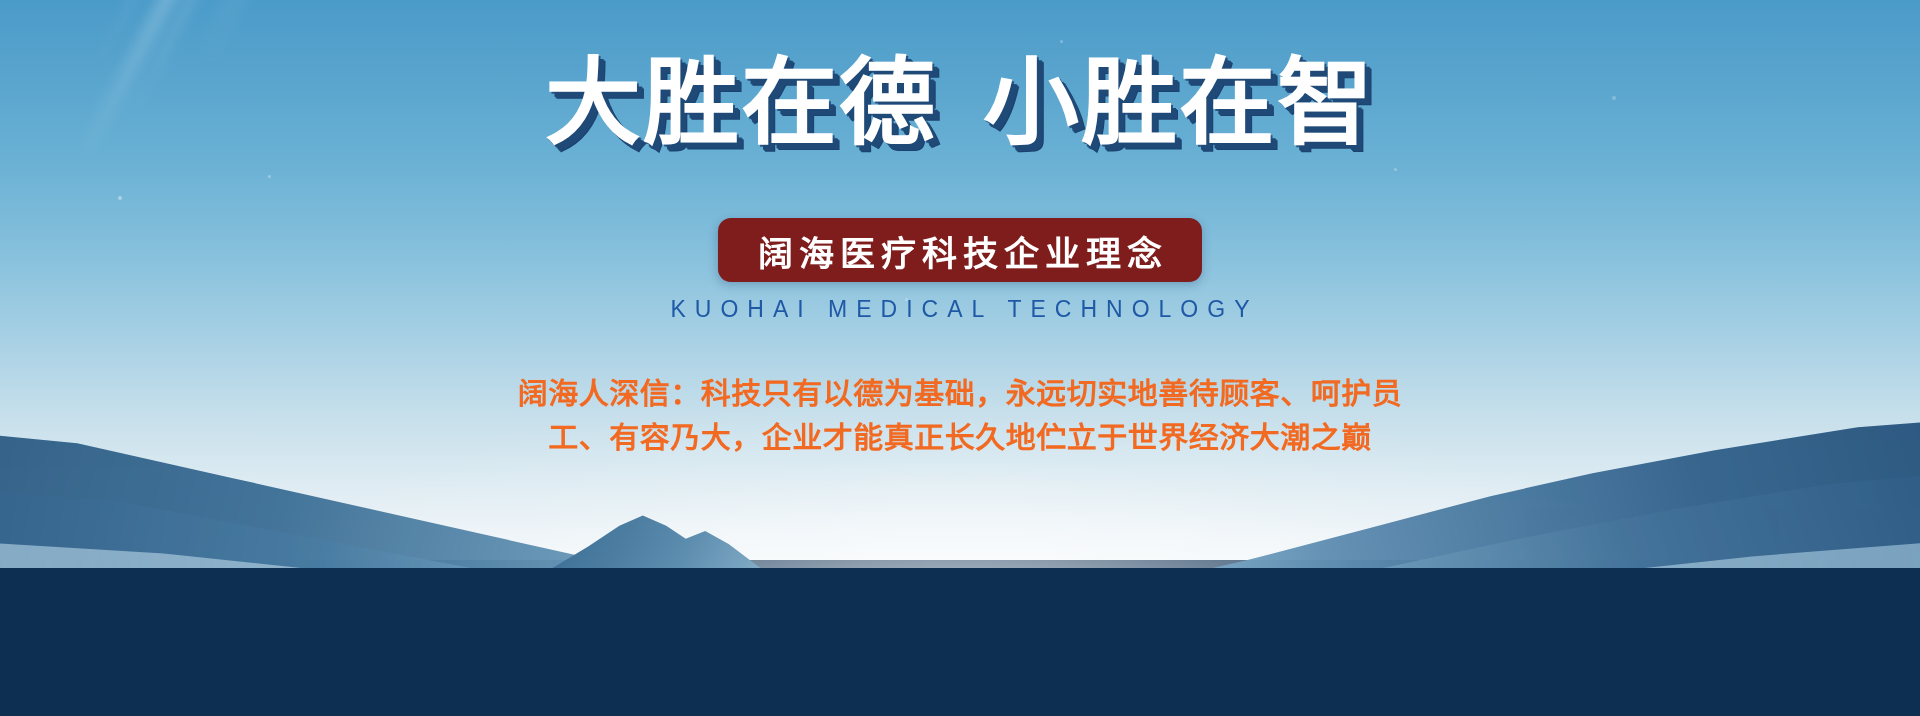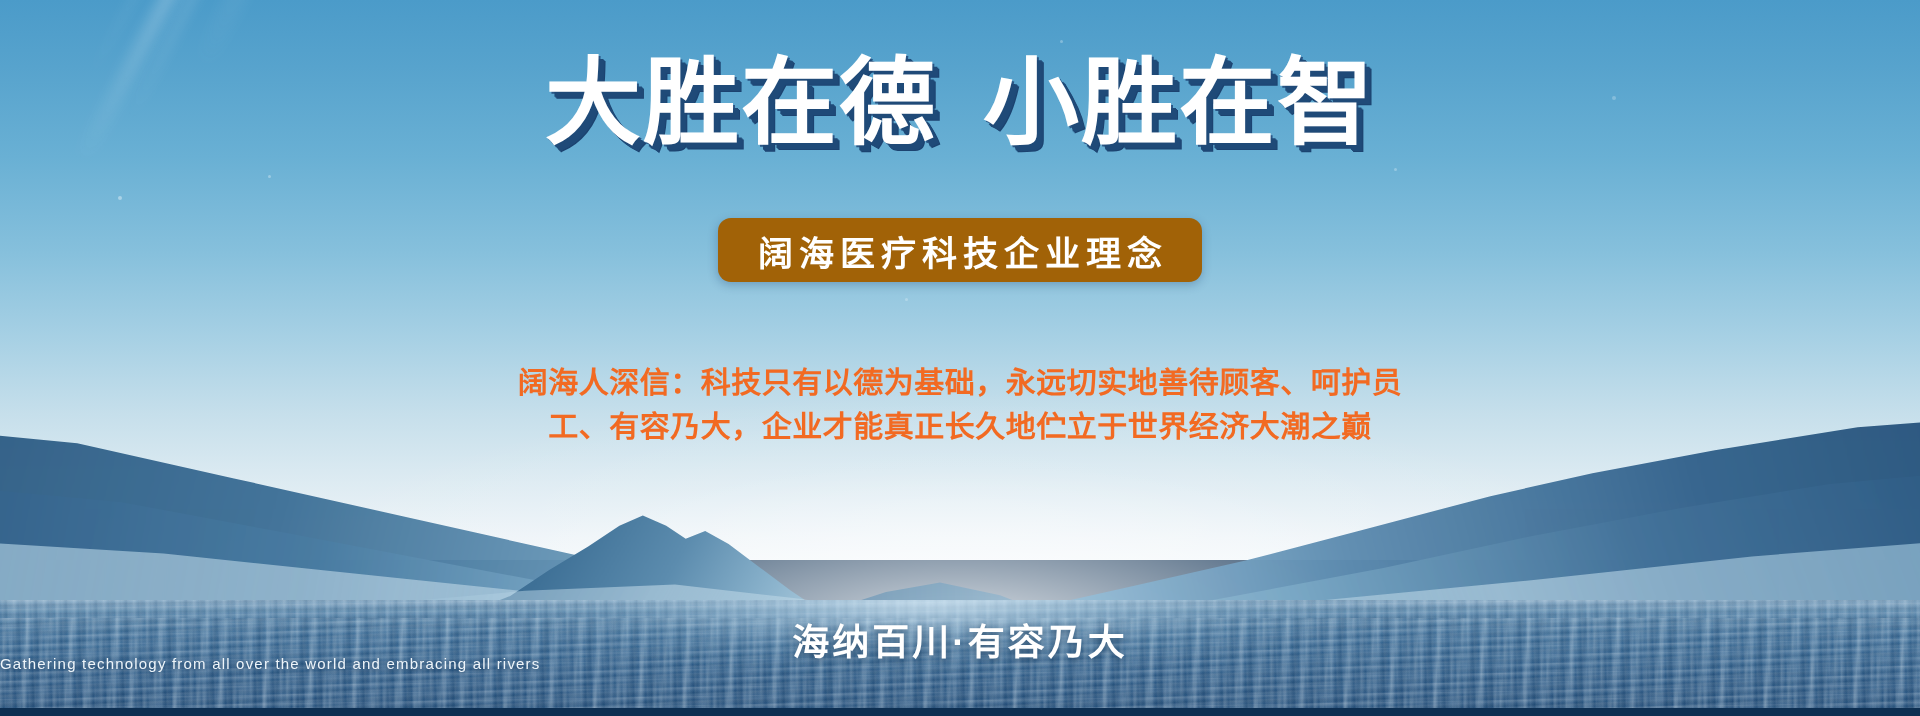--- a/index.html
+++ b/index.html
@@ -6,21 +6,21 @@
   * { margin:0; padding:0; box-sizing:border-box; }
   html, body {
     width:1920px; height:716px;
     overflow:hidden;
     background:#0d2f52;
     font-family:"Liberation Sans","DejaVu Sans",sans-serif;
   }
 
   #banner {
     position:relative;
-    width:1920px; height:708px;
+    width:1920px; height:568px;
     overflow:hidden;
   }
 
   
   .sky {
     position:absolute; left:0; top:0; width:1920px; height:560px;
     background:linear-gradient(to bottom,
       #4b9bc9 0%,
       #57a3cd 12%,
       #69b0d4 28%,
@@ -217,21 +217,21 @@
     white-space:nowrap;
   }
   .main-title .gap { display:inline-block; width:46px; }
 
   .badge {
     position:absolute; left:50%; top:218px;
     transform:translateX(-50%);
     height:64px;
     padding:0 34px;
     display:flex; align-items:center; justify-content:center;
-    background:#a16207;
+    background:#7f1d1d;
     border-radius:13px;
     box-shadow:0 3px 10px rgba(10,45,95,0.25);
   }
   .badge-text {
     font-family:"Liberation Sans","DejaVu Sans",sans-serif;
     font-size:35px; font-weight:bold; color:#ffffff;
     letter-spacing:6px; white-space:nowrap;
     text-indent:6px;
   }
 
@@ -240,21 +240,21 @@
     text-align:center;
     font-family:"Liberation Sans","DejaVu Sans",sans-serif;
     font-size:23px; font-weight:400;
     color:#1f59a6;
     letter-spacing:9px;
     text-indent:9px;
     white-space:nowrap;
   }
 
   .para {
-    position:absolute; left:0; top:361px; width:1920px;
+    position:absolute; left:0; top:372px; width:1920px;
     text-align:center;
     font-family:"Liberation Sans","DejaVu Sans",sans-serif;
     font-size:30px; font-weight:bold;
     color:#f26a22;
     line-height:44px;
     letter-spacing:0.5px;
   }
   .para .l { display:block; white-space:nowrap; }
 
   
@@ -319,20 +319,21 @@
   <div class="content">
 
     <div class="main-title">
       <span>大胜在德</span><span class="gap"></span><span>小胜在智</span>
     </div>
 
     <div class="badge">
       <span class="badge-text">阔海医疗科技企业理念</span>
     </div>
 
+    <div class="sub-en">KUOHAI MEDICAL TECHNOLOGY</div>
 
     <div class="para">
       <span class="l">阔海人深信：科技只有以德为基础，永远切实地善待顾客、呵护员</span>
       <span class="l">工、有容乃大，企业才能真正长久地伫立于世界经济大潮之巅</span>
     </div>
 
     <div class="slogan">海纳百川·有容乃大</div>
     <div class="slogan-en">Gathering technology from all over the world and embracing all rivers</div>
 
   </div>

